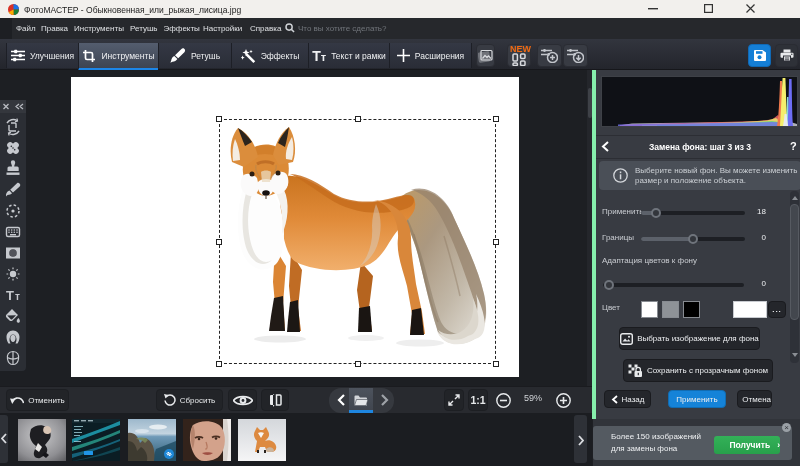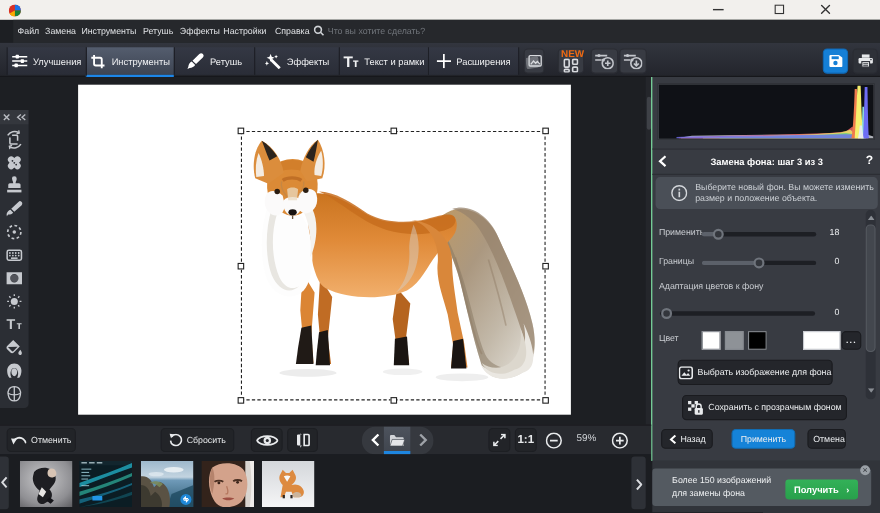--- a/index.html
+++ b/index.html
@@ -18,21 +18,21 @@
 .tbtn{position:absolute;top:5px;height:23px;background:#383b43;border:1px solid #2a2c33;border-radius:4px;display:flex;align-items:center;justify-content:center}
 
 #canvas{left:0;top:70px;width:592px;height:316px;background:#1d1f23}
 #photo{position:absolute;left:71px;top:7px;width:448px;height:300px;background:#fff}
 
 #sel{position:absolute;left:219px;top:49px;width:277px;height:245px;border:1px dashed #222}
 .hnd{position:absolute;width:6px;height:6px;background:#fff;border:1px solid #222}
 
 #sidebar{left:0;top:100px;width:26px;height:271px;background:#2b2e34;border-radius:0 0 4px 0;color:#c6c9ce}
 
-#panel{left:592px;top:70px;width:208px;height:349px;background:#383b42;border-left:1px solid #86efac;color:#c9ccd1;font-size:8px}
+#panel{left:592px;top:70px;width:208px;height:349px;background:#383b42;border-left:4px solid #86efac;color:#c9ccd1;font-size:8px}
 #hist{position:absolute;left:5px;top:6px;width:197px;height:51px;background:#0f1116;border:1px solid #3e4147}
 .divider{position:absolute;left:0;width:208px;height:1px;background:#2c2e34}
 #infobox{position:absolute;left:3px;top:91px;width:202px;height:29px;background:#4a4f57;border-radius:4px}
 .slider-track{position:absolute;height:4px;border-radius:2px;background:#1d1f24}
 .slider-fill{position:absolute;height:4px;border-radius:2px;background:#5c616a}
 .thumbc{position:absolute;width:10px;height:10px;border-radius:50%;background:#33363c;border:2px solid #6f747c}
 .swatch{position:absolute;top:231px;width:17px;height:17px;border:1px solid #878b91}
 .pbtn{position:absolute;background:#24262b;border:1px solid #1a1b1f;border-radius:4px;color:#eceef0;font-size:8px;white-space:nowrap;display:flex;align-items:center;justify-content:center;gap:4px}
 
 #toolbar{left:0;top:386px;width:592px;height:27px;background:#282a2f;border-top:1px solid #1a1b1f;color:#e6e8ea;font-size:8px}
@@ -46,34 +46,35 @@
 svg{display:block}
 </style></head><body>
 
 <div class="abs" id="titlebar">
   <svg class="abs" style="left:8px;top:4px" width="11" height="11" viewBox="0 0 11 11">
     <circle cx="5.5" cy="5.5" r="5.5" fill="#d93025"></circle>
     <path d="M5.5 5.5 L5.5 0 A5.5 5.5 0 0 1 11 5.5 Z" fill="#1a73e8"></path>
     <path d="M5.5 5.5 L11 5.5 A5.5 5.5 0 0 1 5.5 11 Z" fill="#188038"></path>
     <path d="M5.5 5.5 L5.5 11 A5.5 5.5 0 0 1 0.6 8.2 Z" fill="#f9ab00"></path>
   </svg>
+  <span class="title">ФотоМАСТЕР - Обыкновенная_или_рыжая_лисица.jpg</span>
   <svg class="abs" style="left:648px;top:8px" width="10" height="2">
       <rect width="10" height="1.4" fill="#333"></rect>
     </svg>
   <svg class="abs" style="left:704px;top:4px" width="9" height="9">
       <rect x="0.6" y="0.6" width="7.8" height="7.8" fill="none" stroke="#333" stroke-width="1.2"></rect>
     </svg>
   <svg class="abs" style="left:746px;top:4px" width="9" height="9">
       <path d="M0.5 0.5 L8.5 8.5 M8.5 0.5 L0.5 8.5" stroke="#333" stroke-width="1.2"></path>
     </svg>
 </div>
 
 <div class="abs" id="menubar">
   <span class="mi" style="left:4px">Файл</span>
-  <span class="mi" style="left:29px">Замена</span>
+  <span class="mi" style="left:29px">Правка</span>
   <span class="mi" style="left:62px">Инструменты</span>
   <span class="mi" style="left:118px">Ретушь</span>
   <span class="mi" style="left:151.5px">Эффекты</span>
   <span class="mi" style="left:191px">Настройки</span>
   <span class="mi" style="left:238px">Справка</span>
   <svg class="abs" style="left:273px;top:5px" width="10" height="10" viewBox="0 0 11 11">
       <circle cx="4.5" cy="4.5" r="3.4" fill="none" stroke="#cfd2d6" stroke-width="1.6"></circle>
       <path d="M7 7 L10 10" stroke="#cfd2d6" stroke-width="1.6"></path>
     </svg>
   <span class="mi" style="left:286px;color:#71757b">Что вы хотите сделать?</span>
@@ -469,21 +470,21 @@
 </div>
 
 <div class="abs" id="toolbar">
   <div class="bbtn" style="left:6px;width:63px">
     <svg width="14" height="9" viewBox="0 0 14 9">
         <path d="M2.2 5.2 C4.2 1.8 8.5 1 11.2 3.2 C12.3 4.1 13.2 5.4 13.6 7" fill="none" stroke="#e8eaec" stroke-width="1.6"></path>
         <path d="M0 2.6 L5.4 2.9 2.2 8Z" fill="#e8eaec"></path>
       </svg>
     <span>Отменить</span>
   </div>
-  <div class="bbtn" style="left:146px;width:67px">
+  <div class="bbtn" style="left:156px;width:67px">
     <svg width="12" height="12" viewBox="0 0 12 12">
         <path d="M2 3 A5 5 0 1 1 1 6.5" fill="none" stroke="#e8eaec" stroke-width="1.5"></path>
         <path d="M0 0 L4.5 1 1.5 4.5Z" fill="#e8eaec"></path>
       </svg>
     <span>Сбросить</span>
   </div>
   <div class="bbtn" style="left:228px;width:29px">
       <svg width="20" height="13" viewBox="0 0 20 13">
         <path d="M0.5 6.5 C4 1.2 16 1.2 19.5 6.5 C16 11.8 4 11.8 0.5 6.5Z" fill="none" stroke="#e8eaec" stroke-width="1.7"></path>
         <circle cx="10" cy="6.5" r="3.4" fill="#e8eaec"></circle>
@@ -627,16 +628,16 @@
   </div>
   <div class="abs" style="left:574px;top:2px;width:13px;height:48px;background:#2e3137;border-radius:3px"></div>
   <svg class="abs" style="left:578px;top:22px" width="6" height="11" viewBox="0 0 6 11">
       <path d="M1 1 L5 5.5 1 10" stroke="#dadce0" stroke-width="1.8" fill="none"></path>
     </svg>
 </div>
 
 <div class="abs" id="promoarea">
   <div id="promo">
     <div class="abs" style="left:18px;top:5px;line-height:11.5px">Более 150 изображений<br>для замены фона</div>
-    <div class="abs" style="left:121px;top:10px;width:66px;height:18px;background:linear-gradient(#33b158,#28a04b);border-radius:3px;color:#fff;font-weight:bold;font-size:8.5px;display:flex;align-items:center;justify-content:center;gap:7px">Получить <span>›</span></div>
+    <div class="abs" style="left:121px;top:10px;width:66px;height:18px;background:linear-gradient(#33b158,#28a04b);border-radius:3px;color:#fff;font-weight:bold;font-size:8.5px;display:flex;align-items:center;justify-content:flex-end;gap:7px">Получить <span>›</span></div>
     <div class="abs" style="left:189px;top:-3px;width:9px;height:9px;border-radius:50%;background:#9aa0a6;color:#31343a;font-size:8px;text-align:center;line-height:9px">×</div>
   </div>
 </div>
 
 </body></html>

